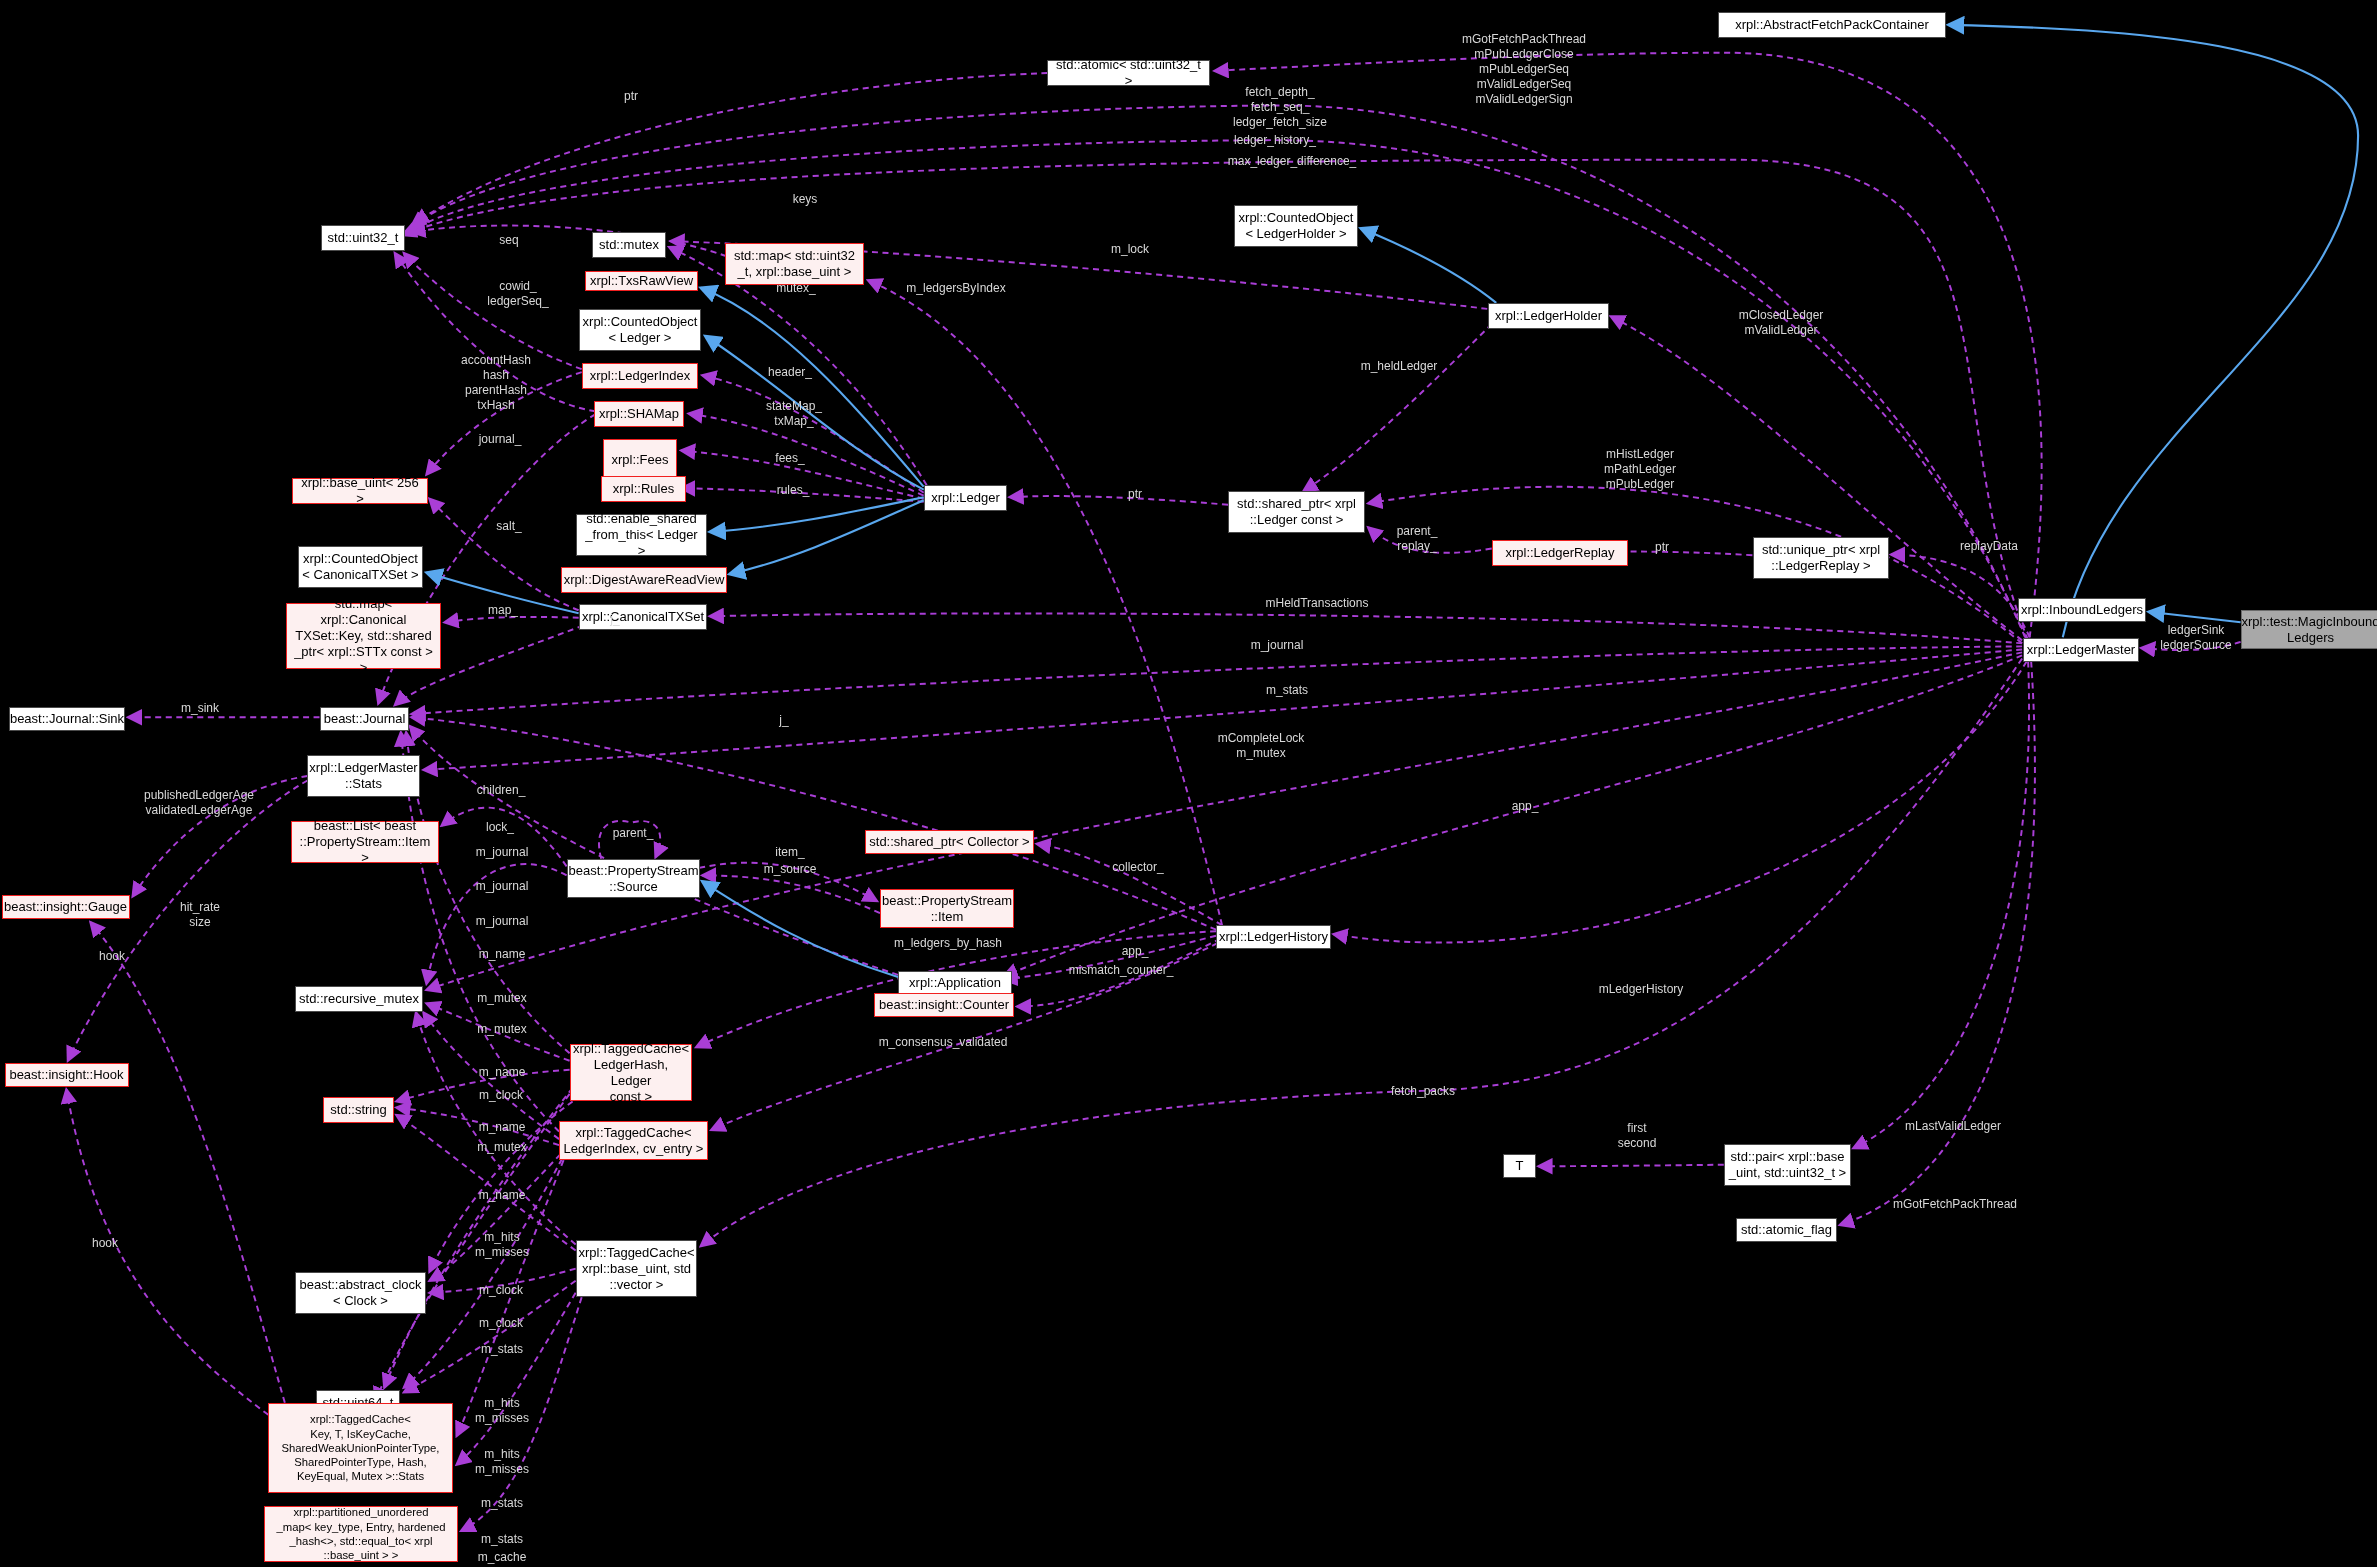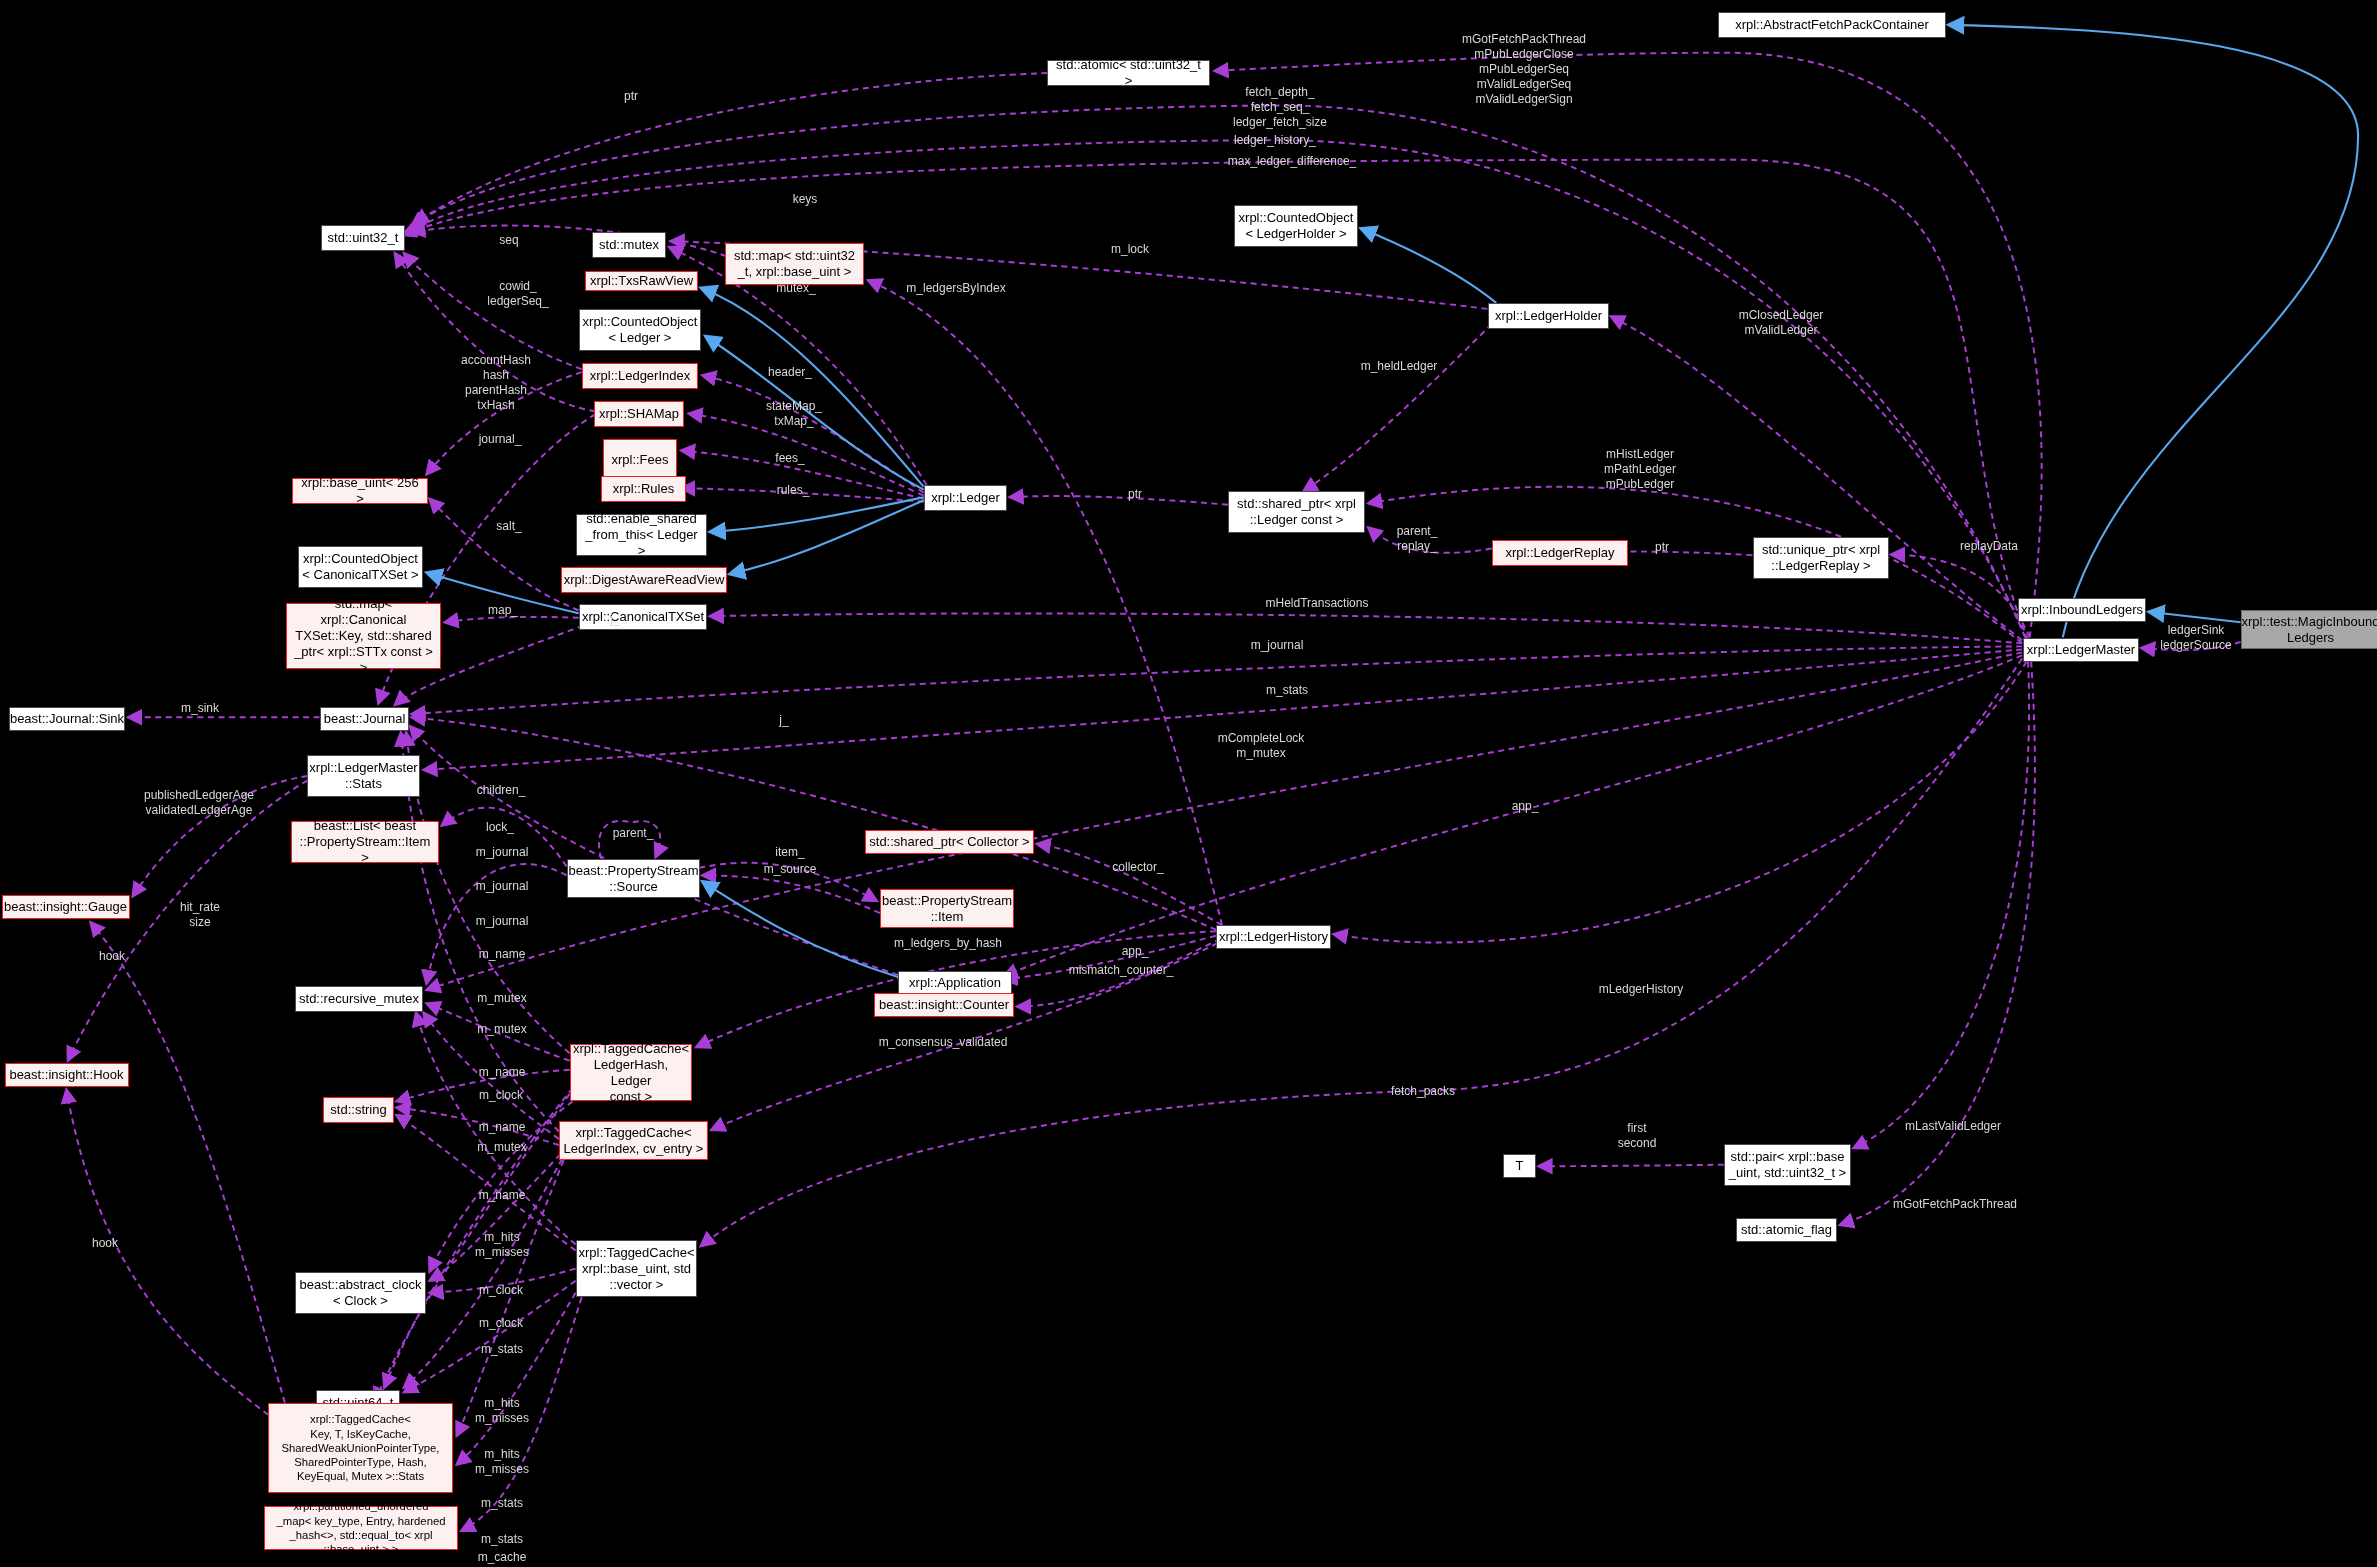--- a/index.html
+++ b/index.html
@@ -165,21 +165,21 @@
   <div class="node" style="left:295px;top:986px;width:128px;height:26px"><span>std::recursive_mutex</span></div>
   <div class="node red" style="left:323px;top:1097px;width:71px;height:26px"><span>std::string</span></div>
   <div class="node" style="left:295px;top:1272px;width:131px;height:42px"><span>beast::abstract_clock
 &lt; Clock &gt;</span></div>
   <div class="node" style="left:316px;top:1390px;width:84px;height:26px"><span>std::uint64_t</span></div>
   <div class="node red small" style="left:268px;top:1403px;width:185px;height:90px"><span>xrpl::TaggedCache&lt;
 Key, T, IsKeyCache,
 SharedWeakUnionPointerType,
 SharedPointerType, Hash,
 KeyEqual, Mutex &gt;::Stats</span></div>
-  <div class="node red small" style="left:264px;top:1506px;width:194px;height:44px"><span>xrpl::partitioned_unordered
+  <div class="node red small" style="left:264px;top:1506px;width:194px;height:56px"><span>xrpl::partitioned_unordered
 _map&lt; key_type, Entry, hardened
 _hash&lt;&gt;, std::equal_to&lt; xrpl
 ::base_uint &gt; &gt;</span></div>
   <div class="node" style="left:567px;top:859px;width:133px;height:39px"><span>beast::PropertyStream
 ::Source</span></div>
   <div class="node red" style="left:865px;top:830px;width:169px;height:24px"><span>std::shared_ptr&lt; Collector &gt;</span></div>
   <div class="node red" style="left:880px;top:889px;width:134px;height:39px"><span>beast::PropertyStream
 ::Item</span></div>
   <div class="node" style="left:898px;top:971px;width:114px;height:24px"><span>xrpl::Application</span></div>
   <div class="node" style="left:1216px;top:925px;width:115px;height:24px"><span>xrpl::LedgerHistory</span></div>

